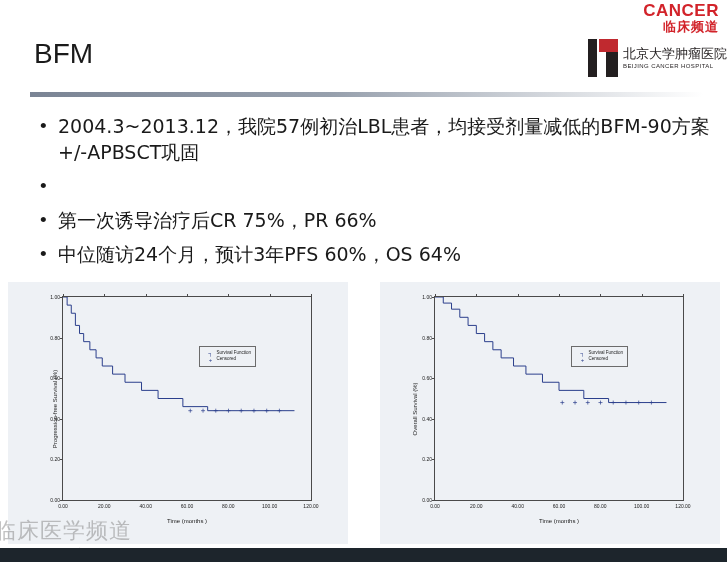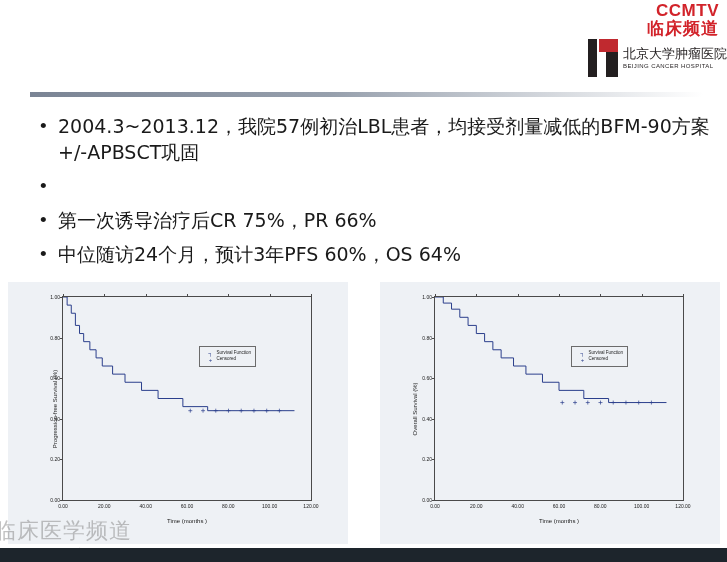--- a/index.html
+++ b/index.html
@@ -32,21 +32,21 @@
   .ccmtv .ccmtv-en {
     color: #d2232a;
     font-weight: bold;
     font-size: 17px;
     letter-spacing: 0.5px;
     font-family: "Liberation Sans", sans-serif;
   }
   .ccmtv .ccmtv-cn {
     color: #d2232a;
     font-weight: bold;
-    font-size: 17px;
+    font-size: 13px;
     letter-spacing: 1px;
     margin-top: 1px;
     font-family: "DejaVu Sans", sans-serif;
     padding-left: 33px;
   }
   
   .title {
     position: absolute;
     left: 34px;
     top: 38px;
@@ -256,24 +256,25 @@
     font-family: "DejaVu Sans", sans-serif;
     white-space: nowrap;
   }
 </style>
 </head>
 <body>
 
 <div class="slide">
 
   <div class="ccmtv">
-    <div class="ccmtv-en">CCMTV</div>
+    <div class="ccmtv-en">CANCER</div>
     <div class="ccmtv-cn">临床频道</div>
   </div>
 
+  <div class="title">BFM</div>
 
   <div class="hospital-logo">
     <div class="hospital-mark">
       <div class="blk m1"></div>
       <div class="blk m2"></div>
       <div class="blk m3"></div>
     </div>
     <div class="hospital-text">
       <div class="hospital-cn">北京大学肿瘤医院</div>
       <div class="hospital-en">BEIJING CANCER HOSPITAL</div>

